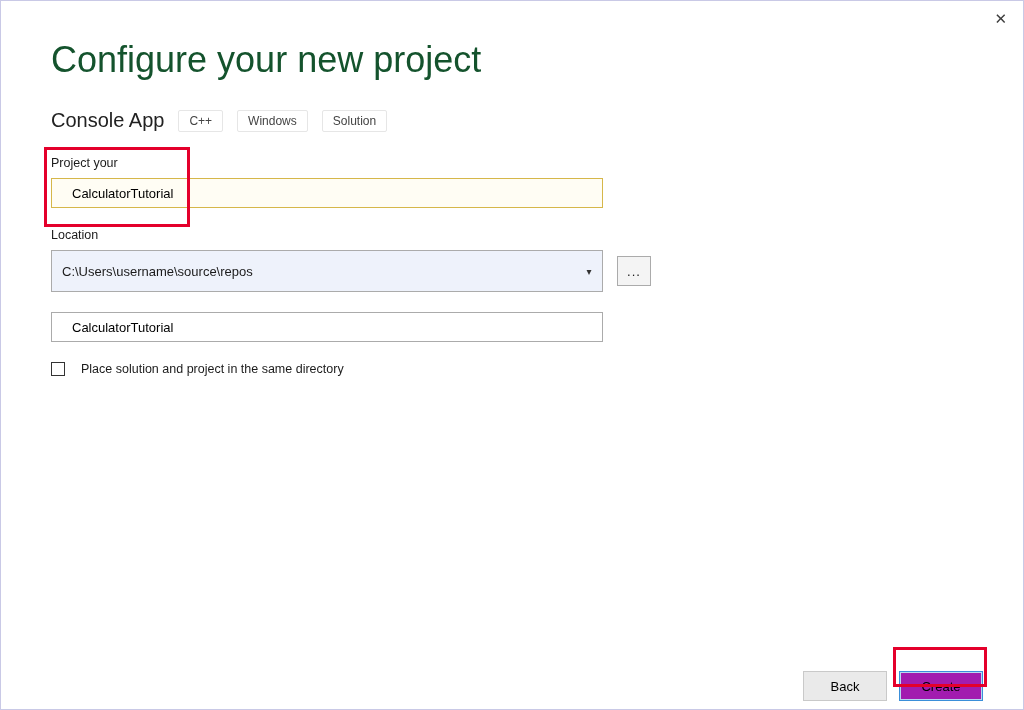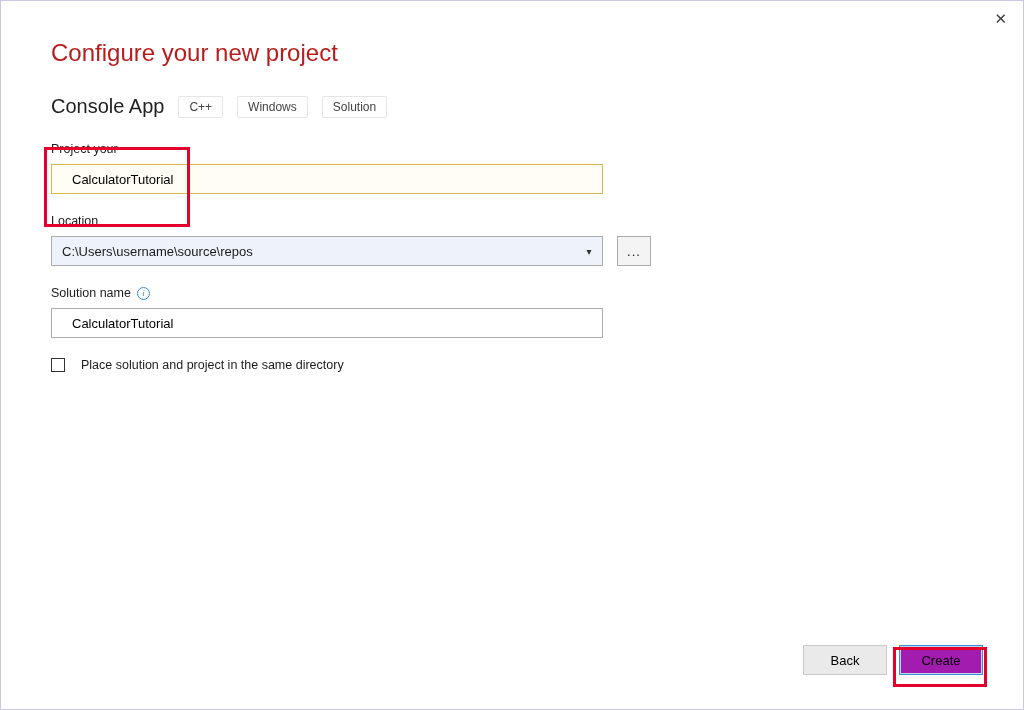--- a/index.html
+++ b/index.html
@@ -23,23 +23,23 @@
       right: 16px;
       font-size: 15px;
       color: #3d3d3d;
       cursor: pointer;
       line-height: 1;
     }
     .content {
       padding: 38px 50px 0 50px;
     }
     .title {
-      font-size: 24px;
+      font-size: 36px;
       font-weight: 400;
-      color: #b91c1c;
+      color: #14532d;
       margin: 0 0 28px 0;
     }
     .subtitle-row {
       display: flex;
       align-items: center;
       gap: 14px;
       margin-bottom: 24px;
     }
     .subtitle {
       font-size: 20px;
@@ -90,21 +90,21 @@
       border: 1px solid #d6b74a;
       background: #fffdf4;
     }
     .location-row {
       display: flex;
       align-items: center;
       gap: 14px;
     }
     .combo {
       width: 552px;
-      height: 30px;
+      height: 42px;
       border: 1px solid #ababab;
       background: #eef2fb;
       display: flex;
       align-items: center;
       padding: 0 6px 0 10px;
       cursor: pointer;
       position: relative;
     }
     .combo-text { flex: 1; font-size: 13px; }
     .combo-caret {
@@ -137,21 +137,21 @@
       background: #fff;
       cursor: pointer;
     }
     .checkbox-label {
       font-size: 12.5px;
       color: #1b1b1b;
     }
     .dialog-buttons {
       position: absolute;
       right: 40px;
-      bottom: 34px;
+      bottom: 8px;
       display: flex;
       gap: 12px;
       padding-left: 28px;
     }
     .btn {
       min-width: 84px;
       height: 30px;
       border: 1px solid #c9c9c9;
       background: #eaeaea;
       font-family: inherit;
@@ -196,24 +196,20 @@
       <div class="location-row">
         <div class="combo">
           <span class="combo-text">C:\Users\username\source\repos</span>
           <span class="combo-caret">▾</span>
         </div>
         <div class="browse-btn">...</div>
       </div>
     </div>
 
     <div class="field-group">
-      <div class="label">
-        <span>Solution name</span>
-        <span class="info-icon">i</span>
-      </div>
       <input type="text" class="text-input" value="CalculatorTutorial" style="">
     </div>
 
     <div class="checkbox-row">
       <div class="checkbox"></div>
       <span class="checkbox-label">Place solution and project in the same directory</span>
     </div>
 
   </div>
 

